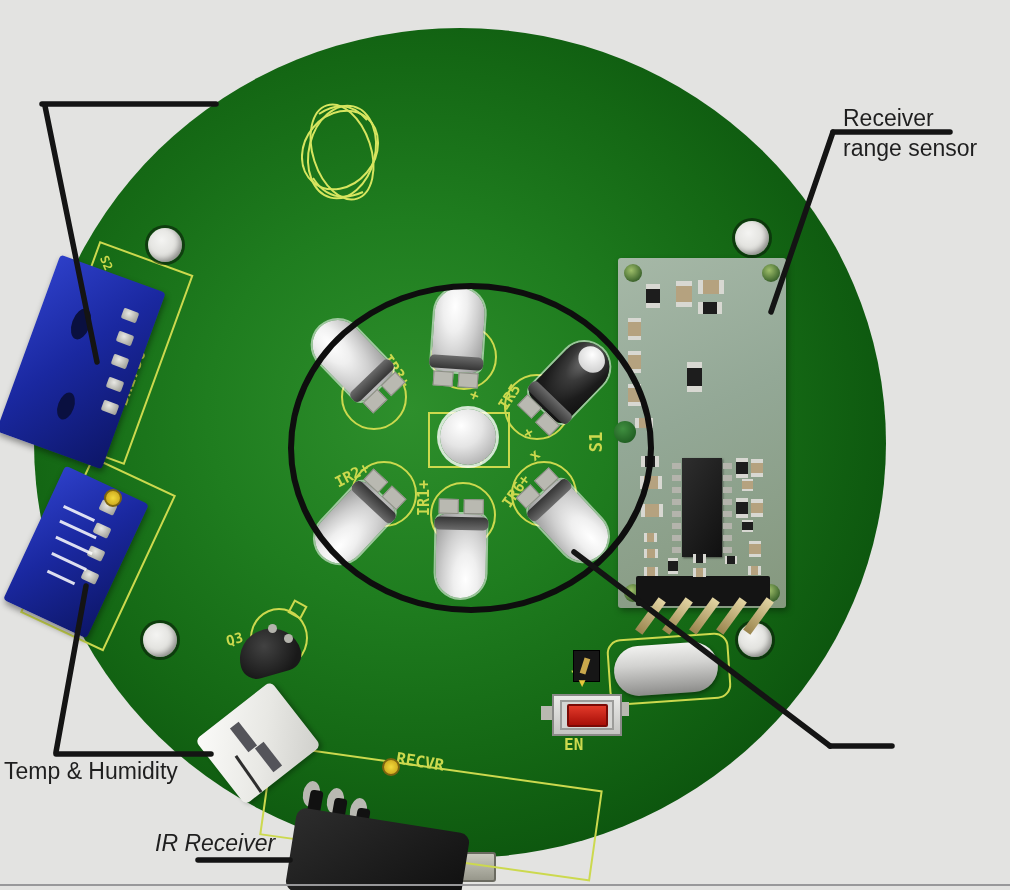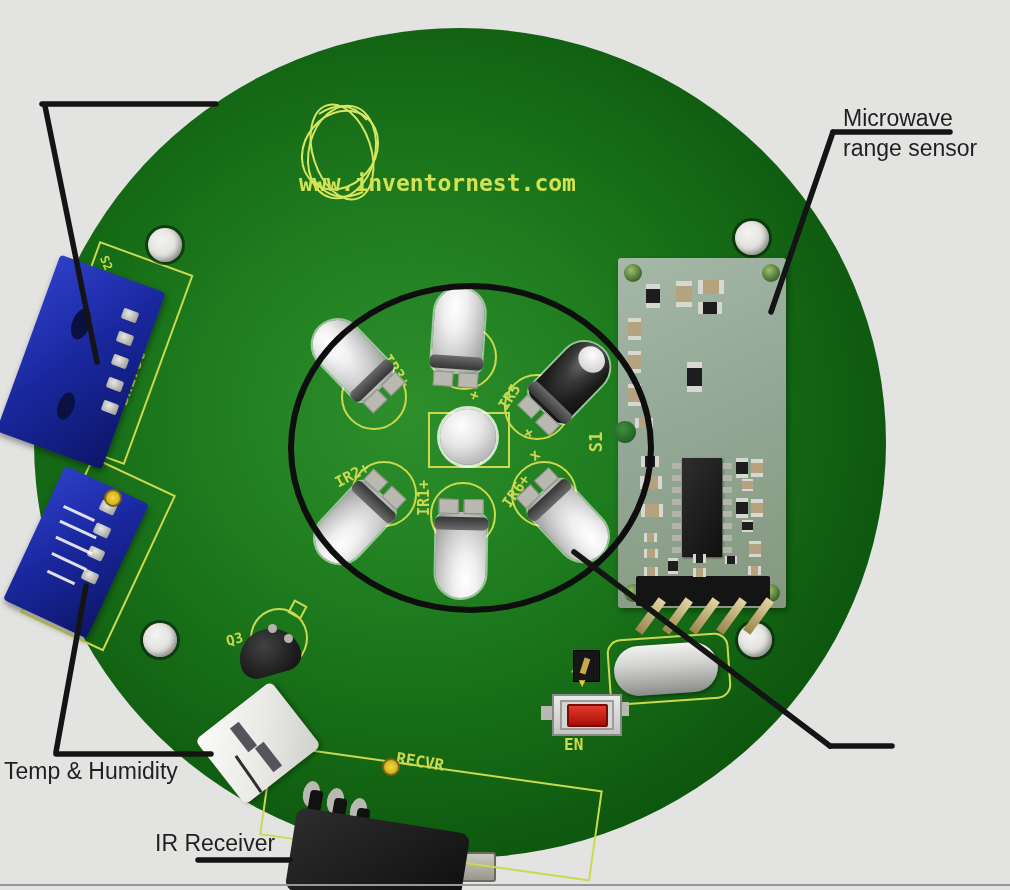--- a/index.html
+++ b/index.html
@@ -118,21 +118,20 @@
   <div class="hole" style="left:738px;top:623px;"></div>
 
   <svg class="logo-scribble" width="82" height="116">
     <g fill="none" stroke="#d7e55f" stroke-width="2">
       <ellipse cx="41" cy="58" rx="33" ry="47" transform="rotate(14 41 58)"></ellipse>
       <ellipse cx="41" cy="58" rx="29" ry="49" transform="rotate(-18 41 58)"></ellipse>
       <ellipse cx="39" cy="56" rx="35" ry="42" transform="rotate(40 39 56)"></ellipse>
       <path d="M18,20 Q45,2 66,26 M12,84 Q30,112 62,98"></path>
     </g>
   </svg>
-  <div class="site-url">www.inventornest.com</div>
 
   <div class="silk-circle" style="left:431px;top:324px;"></div>
   <div class="silk-circle" style="left:341px;top:364px;"></div>
   <div class="silk-circle" style="left:504px;top:374px;"></div>
   <div class="silk-circle" style="left:351px;top:461px;"></div>
   <div class="silk-circle" style="left:430px;top:482px;"></div>
   <div class="silk-circle" style="left:511px;top:461px;"></div>
   <div class="ir7-silk"></div>
 
   <div class="led" style="left:431px;top:288px;transform:rotate(4deg);">
@@ -313,24 +312,24 @@
       <path d="M833,132 L950,132"></path>
       <path d="M833,132 L771,312"></path>
       <path d="M574,552 L830,746"></path>
       <path d="M830,746 L892,746"></path>
       <path d="M86,586 L56,752"></path>
       <path d="M56,754 L211,754"></path>
       <path d="M198,860 L290,860"></path>
     </g>
   </svg>
 
-  <div class="annot-label" style="left:843px;top:105px;">Microwave</div>
+  <div class="annot-label" style="left:843px;top:105px;">Receiver</div>
   <div class="annot-label" style="left:843px;top:135px;">range sensor</div>
   <div class="annot-label" style="left:4px;top:758px;">Temp &amp; Humidity</div>
-  <div class="annot-label" style="left:155px;top:830px;">IR Receiver</div>
+  <div class="annot-label" style="left:155px;top:830px;font-style:italic;">IR Receiver</div>
 
   <div class="frame-bottom"></div>
 <div class="dash" style="left: 62px; top: 512px; width: 34px; transform: rotate(25deg);"></div>
     <div class="dash" style="left: 58px; top: 528px; width: 40px; transform: rotate(25deg);"></div>
     <div class="dash" style="left: 54px; top: 544px; width: 40px; transform: rotate(25deg);"></div>
     <div class="dash" style="left: 50px; top: 560px; width: 38px; transform: rotate(25deg);"></div>
     <div class="dash" style="left: 46px; top: 576px; width: 30px; transform: rotate(25deg);"></div>
   </div>
 
 </body></html>

